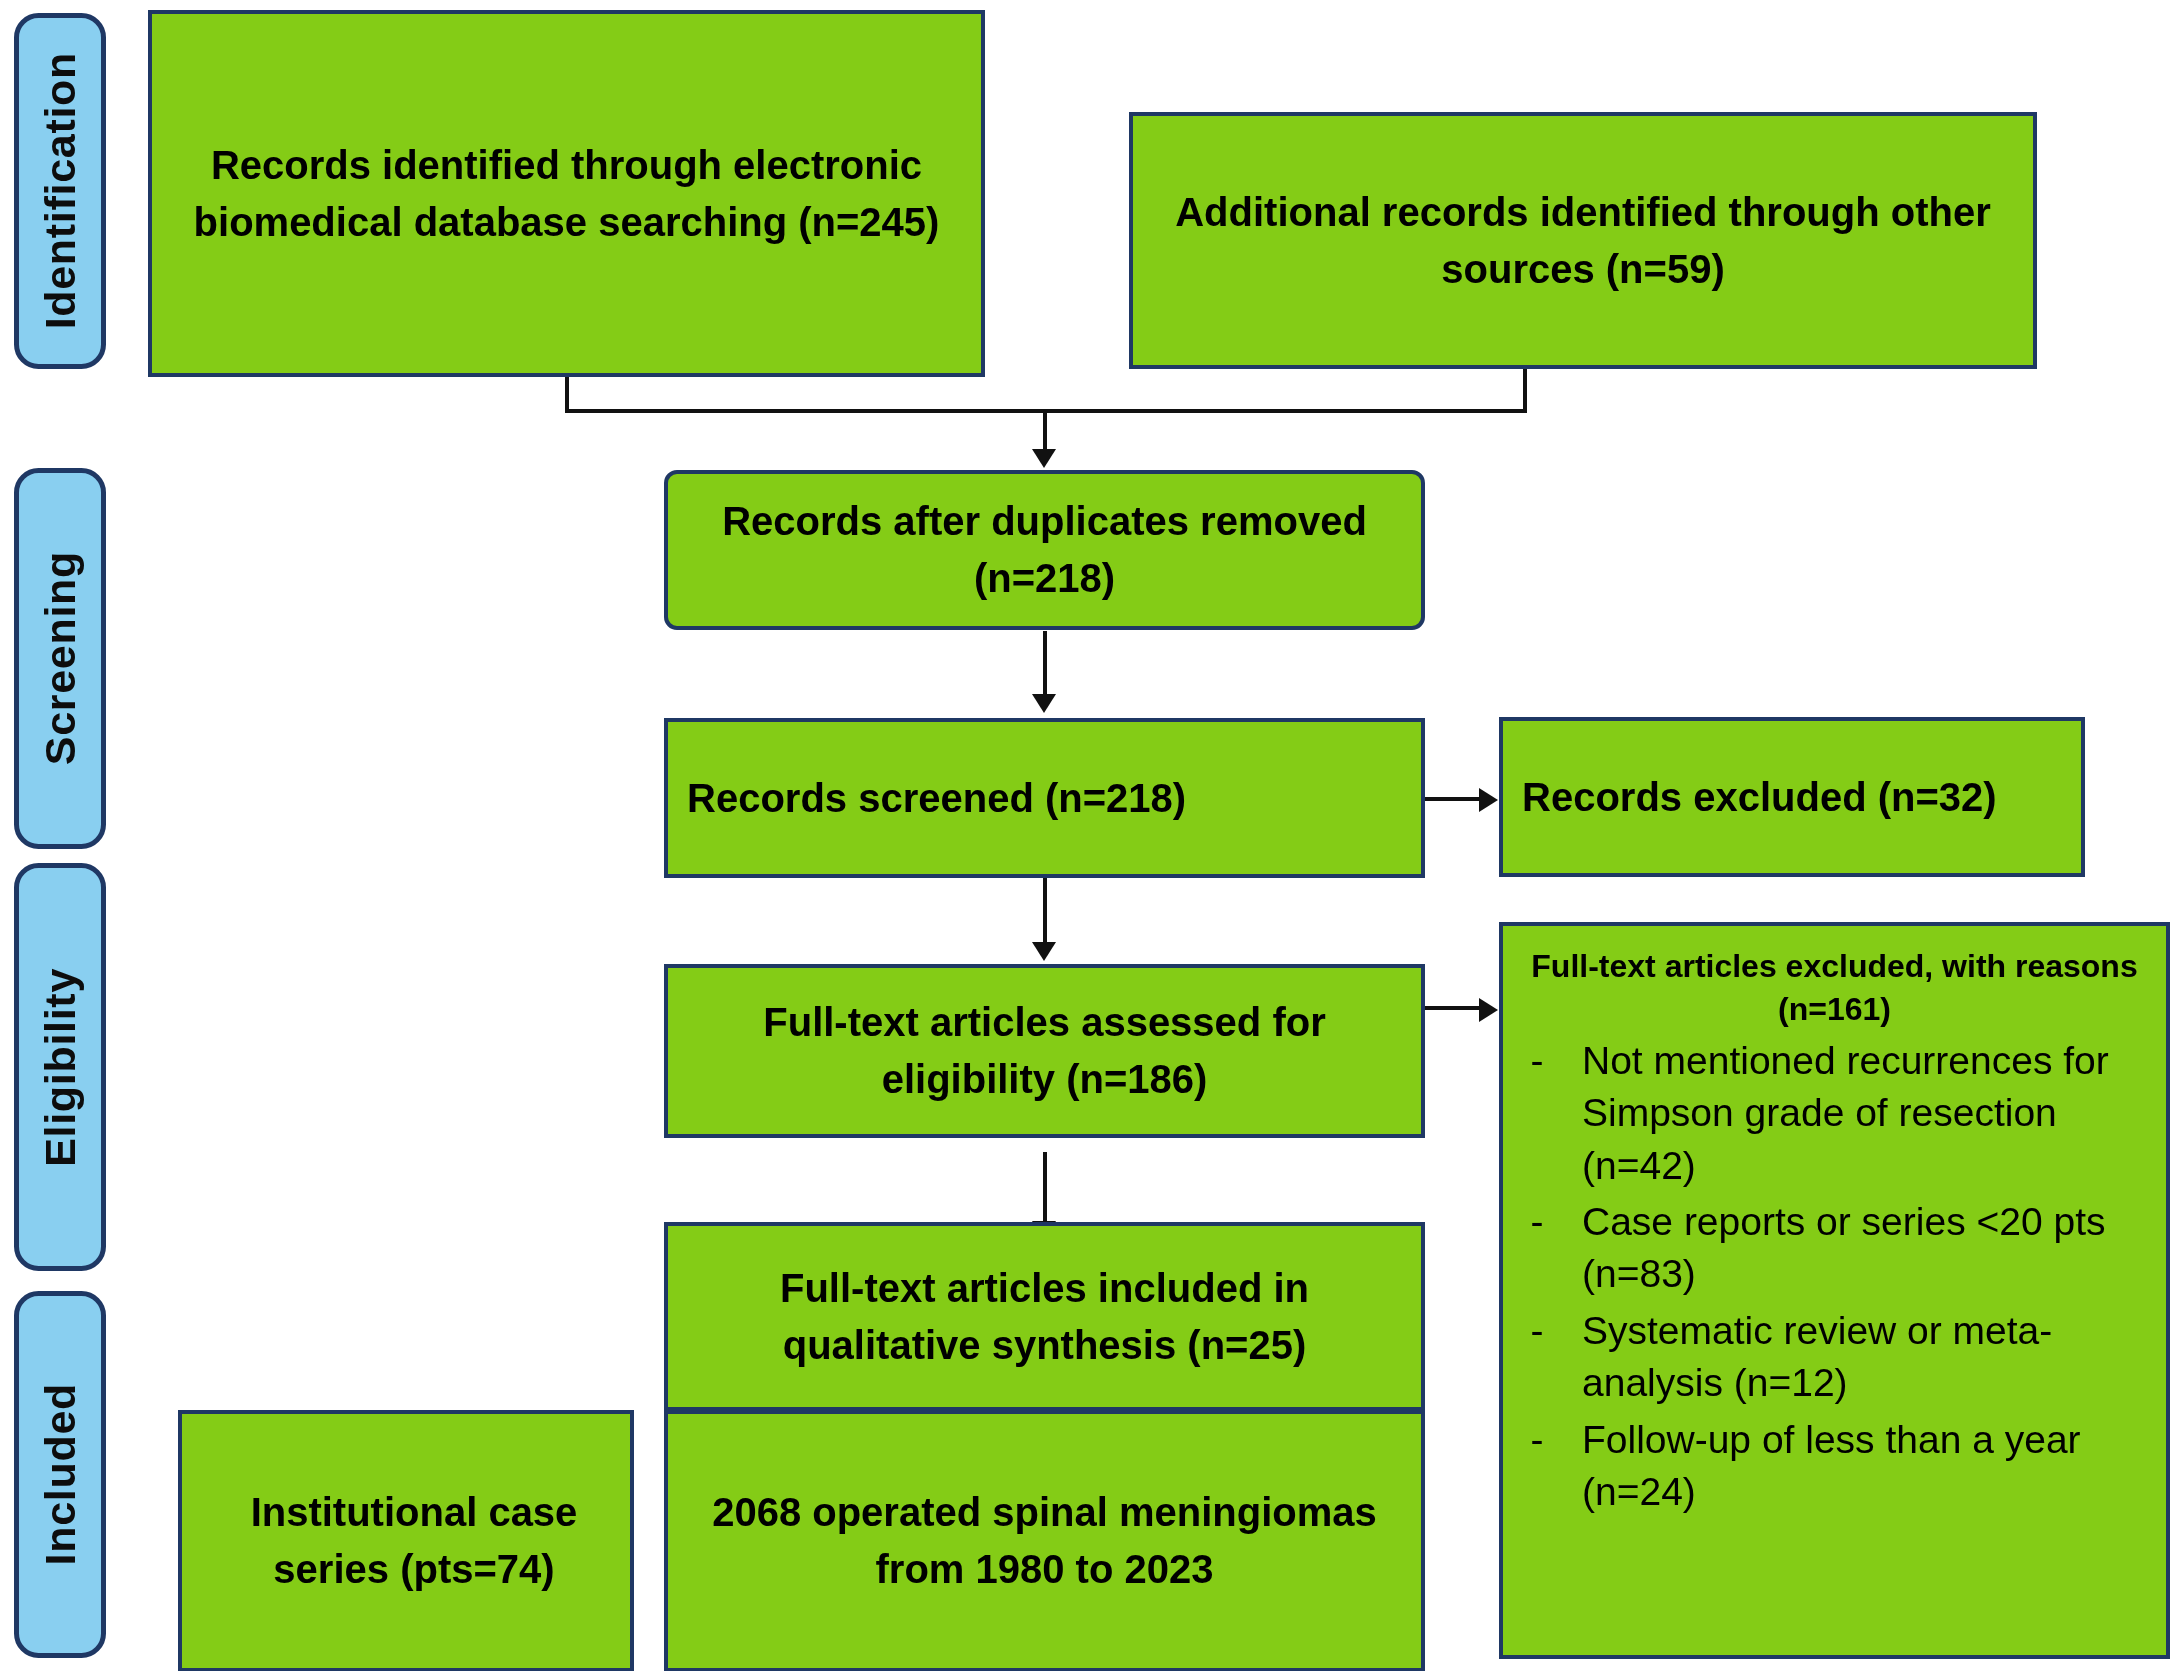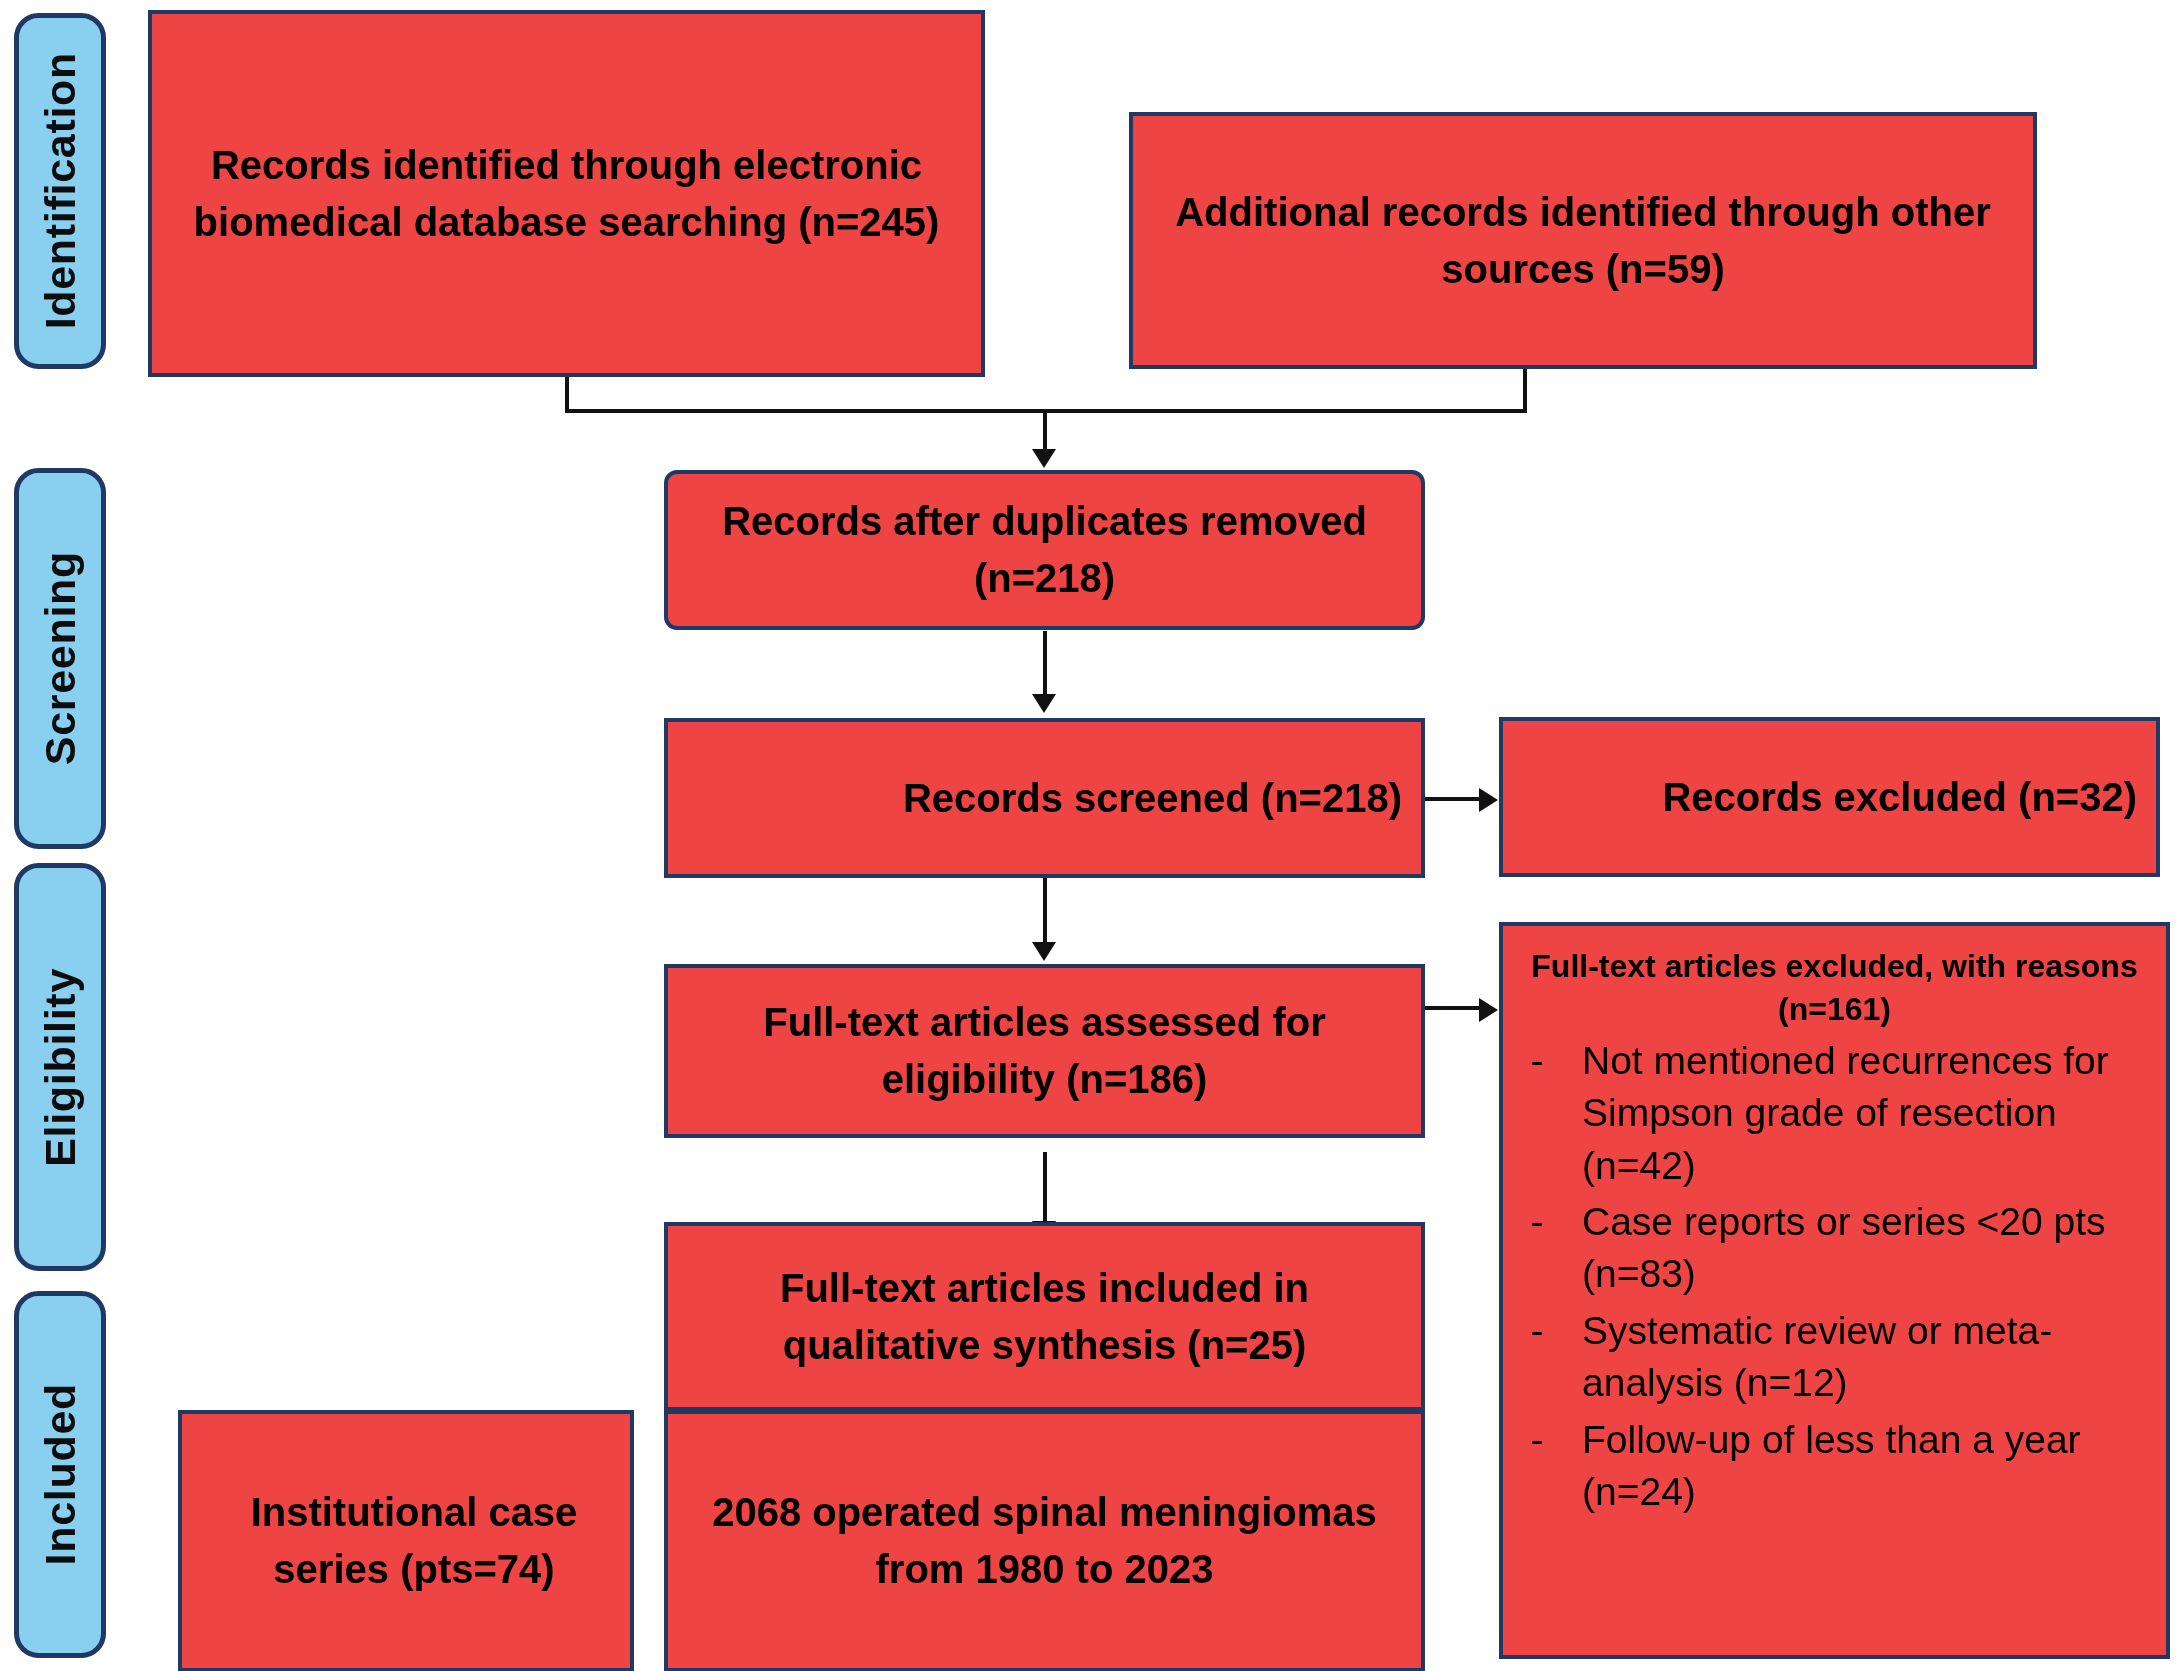--- a/index.html
+++ b/index.html
@@ -30,26 +30,26 @@
     font-size:43px;
     letter-spacing:0.7px;
     color:#0d0d0d;
     white-space:nowrap;
     line-height:1;
   }
 
   
   .box{
     position:absolute;
-    background:#ef4444;
+    background:#84cc16;
     border:4.3px solid #1F3864;
     box-sizing:border-box;
     display:flex;
     align-items:center;
-    justify-content:flex-end;
+    justify-content:flex-start;
     text-align:center;
   }
   .box .box-text{
     font-weight:bold;
     font-size:40px;
     line-height:1.42;
     color:#000000;
     padding:0 19px;
   }
 
@@ -149,21 +149,21 @@
   <div class="conn vline" style="left:1043px;top:631px;height:66px;"></div>
   <div class="arrow-down" style="left:1032px;top:694px;"></div>
 
   <div class="box" style="left:664px;top:718px;width:761px;height:160px;">
     <div class="box-text">Records screened (n=218)</div>
   </div>
 
   <div class="conn hline" style="left:1425px;top:797px;width:56px;"></div>
   <div class="arrow-right" style="left:1479px;top:788px;"></div>
 
-  <div class="box" style="left:1499px;top:717px;width:661px;height:160px;">
+  <div class="box" style="left:1499px;top:717px;width:586px;height:160px;">
     <div class="box-text">Records excluded (n=32)</div>
   </div>
 
   <div class="conn vline" style="left:1043px;top:878px;height:66px;"></div>
   <div class="arrow-down" style="left:1032px;top:942px;"></div>
 
   <div class="box" style="left:664px;top:964px;width:761px;height:174px;">
     <div class="box-text">Full-text articles assessed for eligibility (n=186)</div>
   </div>
 

